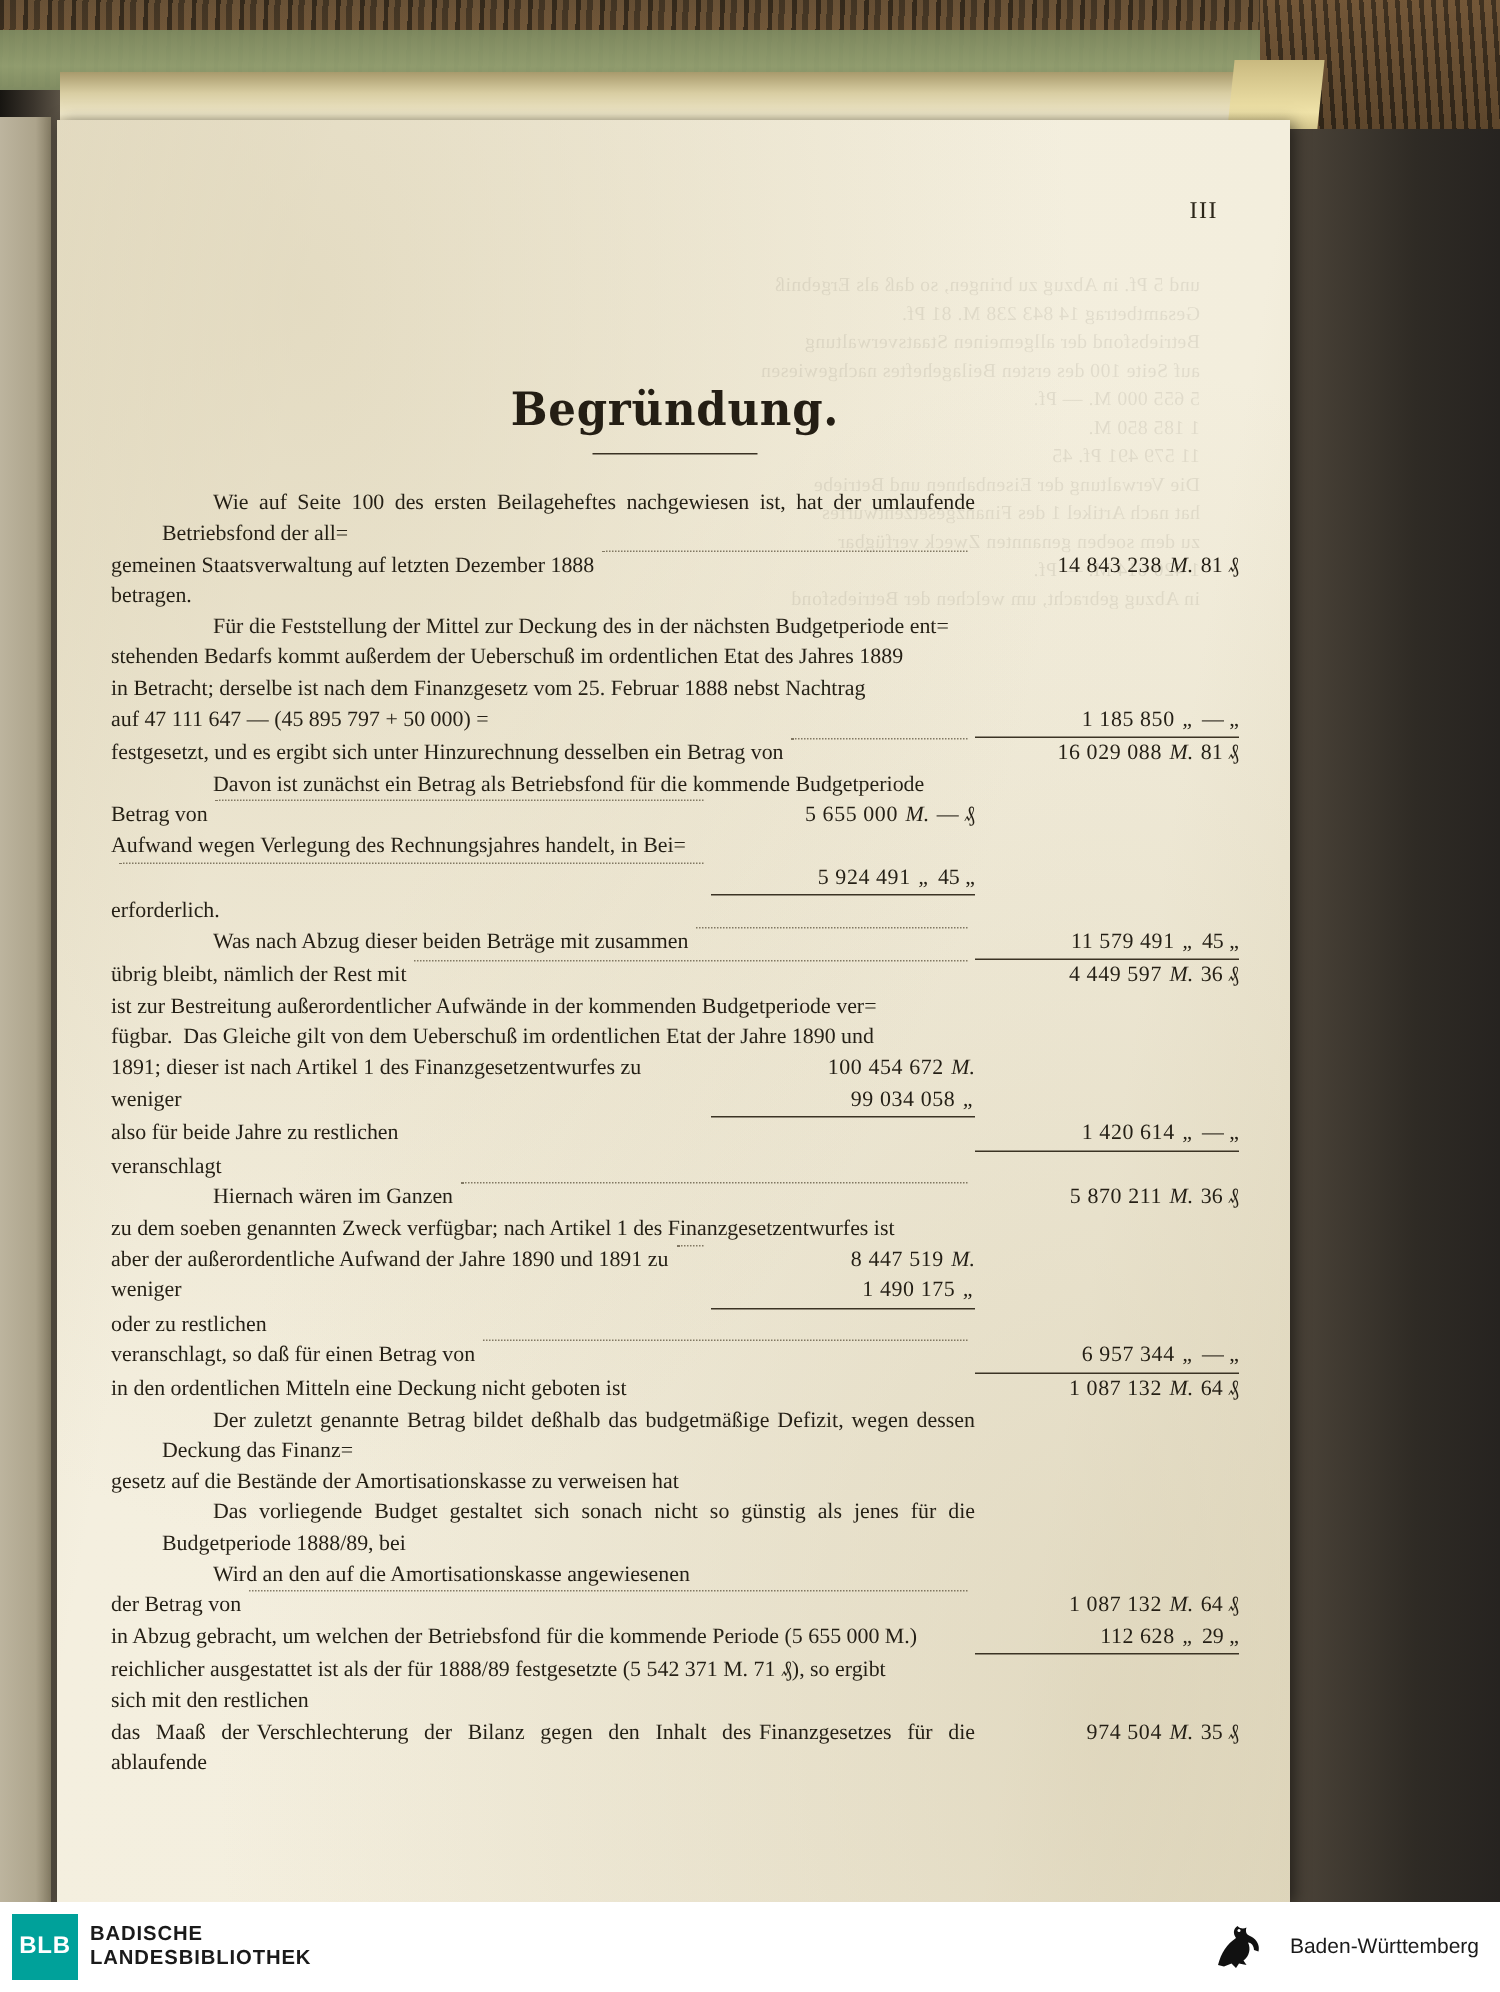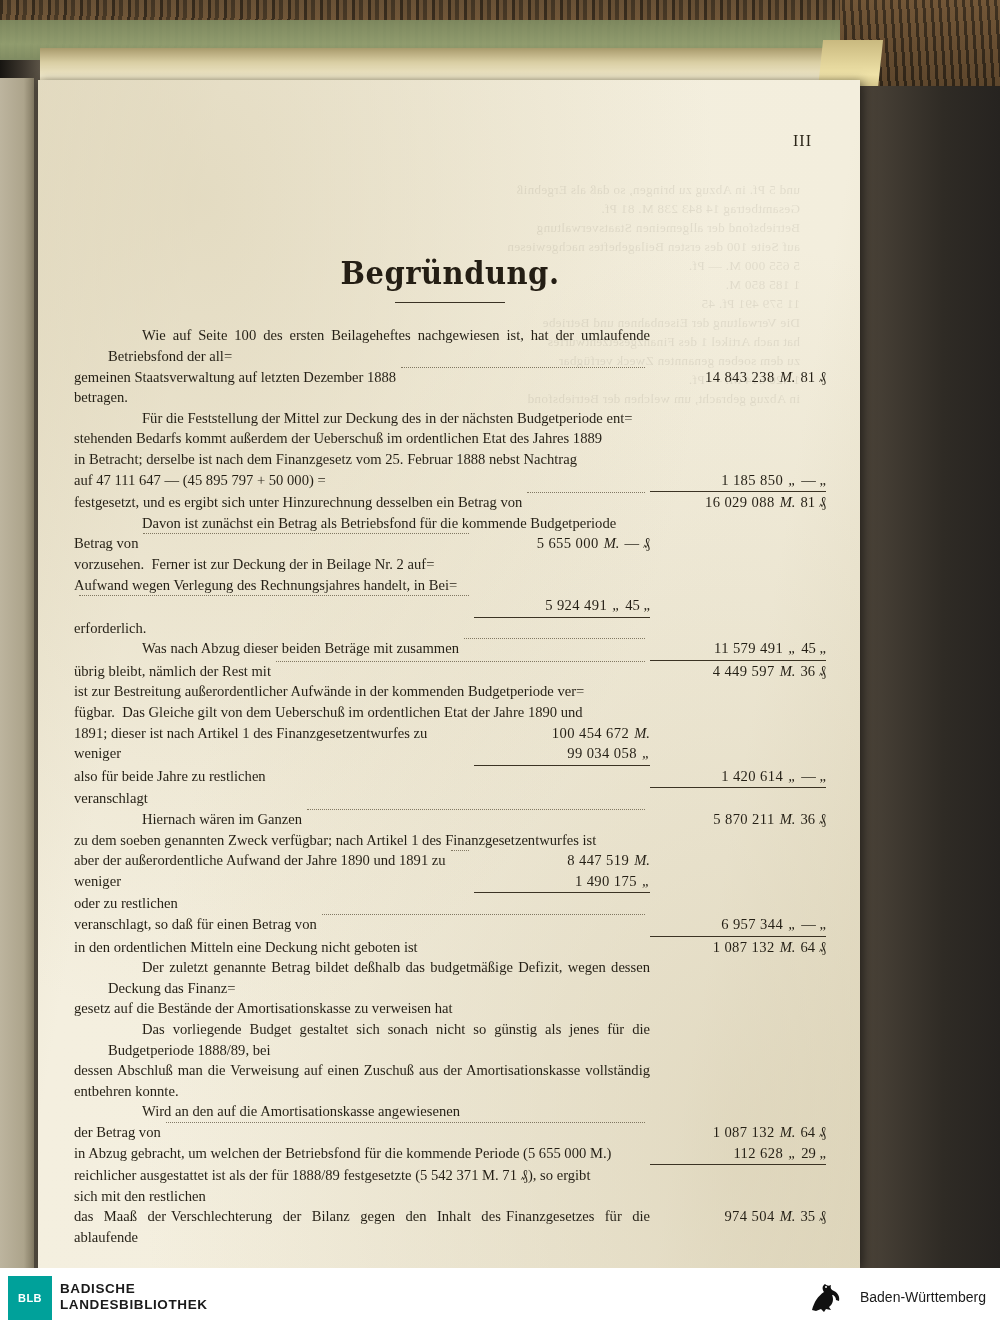--- a/index.html
+++ b/index.html
@@ -199,21 +199,21 @@
     background: #ffffff;
   }
   .blb-logo {
     position: absolute;
     left: 8px; top: 8px;
     width: 44px; height: 44px;
     background: #00a19a;
     color: #fff;
     font-family: "Liberation Sans", sans-serif;
     font-weight: bold;
-    font-size: 11px;
+    font-size: 16px;
     display: flex;
     align-items: center;
     justify-content: center;
     letter-spacing: 0.5px;
   }
   .blb-text {
     position: absolute;
     left: 60px; top: 13px;
     font-family: "Liberation Sans", sans-serif;
     font-weight: bold;
@@ -325,25 +325,20 @@
               <span class="nolead"></span>
               <span style="flex: 0 0 176px;"></span>
             </div>
             <div class="ln">
               <span class="txt">Betrag von</span>
               <span class="leader"></span>
               <span class="amt col-mid"><span class="num">5 655 000</span><span class="cur">M.</span><span class="pf">— ₰</span></span>
               <span style="flex: 0 0 176px;"></span>
             </div>
             <div class="ln">
-              <span class="txt">vorzusehen.  Ferner ist zur Deckung der in Beilage Nr. 2 auf=</span>
-              <span class="nolead"></span>
-              <span style="flex: 0 0 176px;"></span>
-            </div>
-            <div class="ln">
               <span class="txt">Aufwand wegen Verlegung des Rechnungsjahres handelt, in Bei=</span>
               <span class="nolead"></span>
               <span style="flex: 0 0 176px;"></span>
             </div>
             <div class="ln">
               <span class="leader"></span>
               <span class="amt underline-amt col-mid"><span class="num">5 924 491</span><span class="cur">„</span><span class="pf">45  „</span></span>
               <span style="flex: 0 0 176px;"></span>
             </div>
             <div class="ln">
@@ -443,25 +438,20 @@
             </div>
             <div class="ln">
               <span class="txt">gesetz auf die Bestände der Amortisationskasse zu verweisen hat</span>
               <span class="nolead"></span>
               <span style="flex: 0 0 176px;"></span>
             </div>
           </div>
           <div class="para">
             <div class="ln">
               <span class="txt indent" style="padding-left: 34px;">Das vorliegende Budget gestaltet sich sonach nicht so günstig als jenes für die Budgetperiode 1888/89, bei</span>
-              <span class="nolead"></span>
-              <span style="flex: 0 0 176px;"></span>
-            </div>
-            <div class="ln">
-              <span class="txt">dessen Abschluß man die Verweisung auf einen Zuschuß aus der Amortisationskasse vollständig entbehren konnte.</span>
               <span class="nolead"></span>
               <span style="flex: 0 0 176px;"></span>
             </div>
           </div>
           <div class="para">
             <div class="ln">
               <span class="txt indent" style="padding-left: 34px;">Wird an den auf die Amortisationskasse angewiesenen</span>
               <span class="nolead"></span>
               <span style="flex: 0 0 176px;"></span>
             </div>

